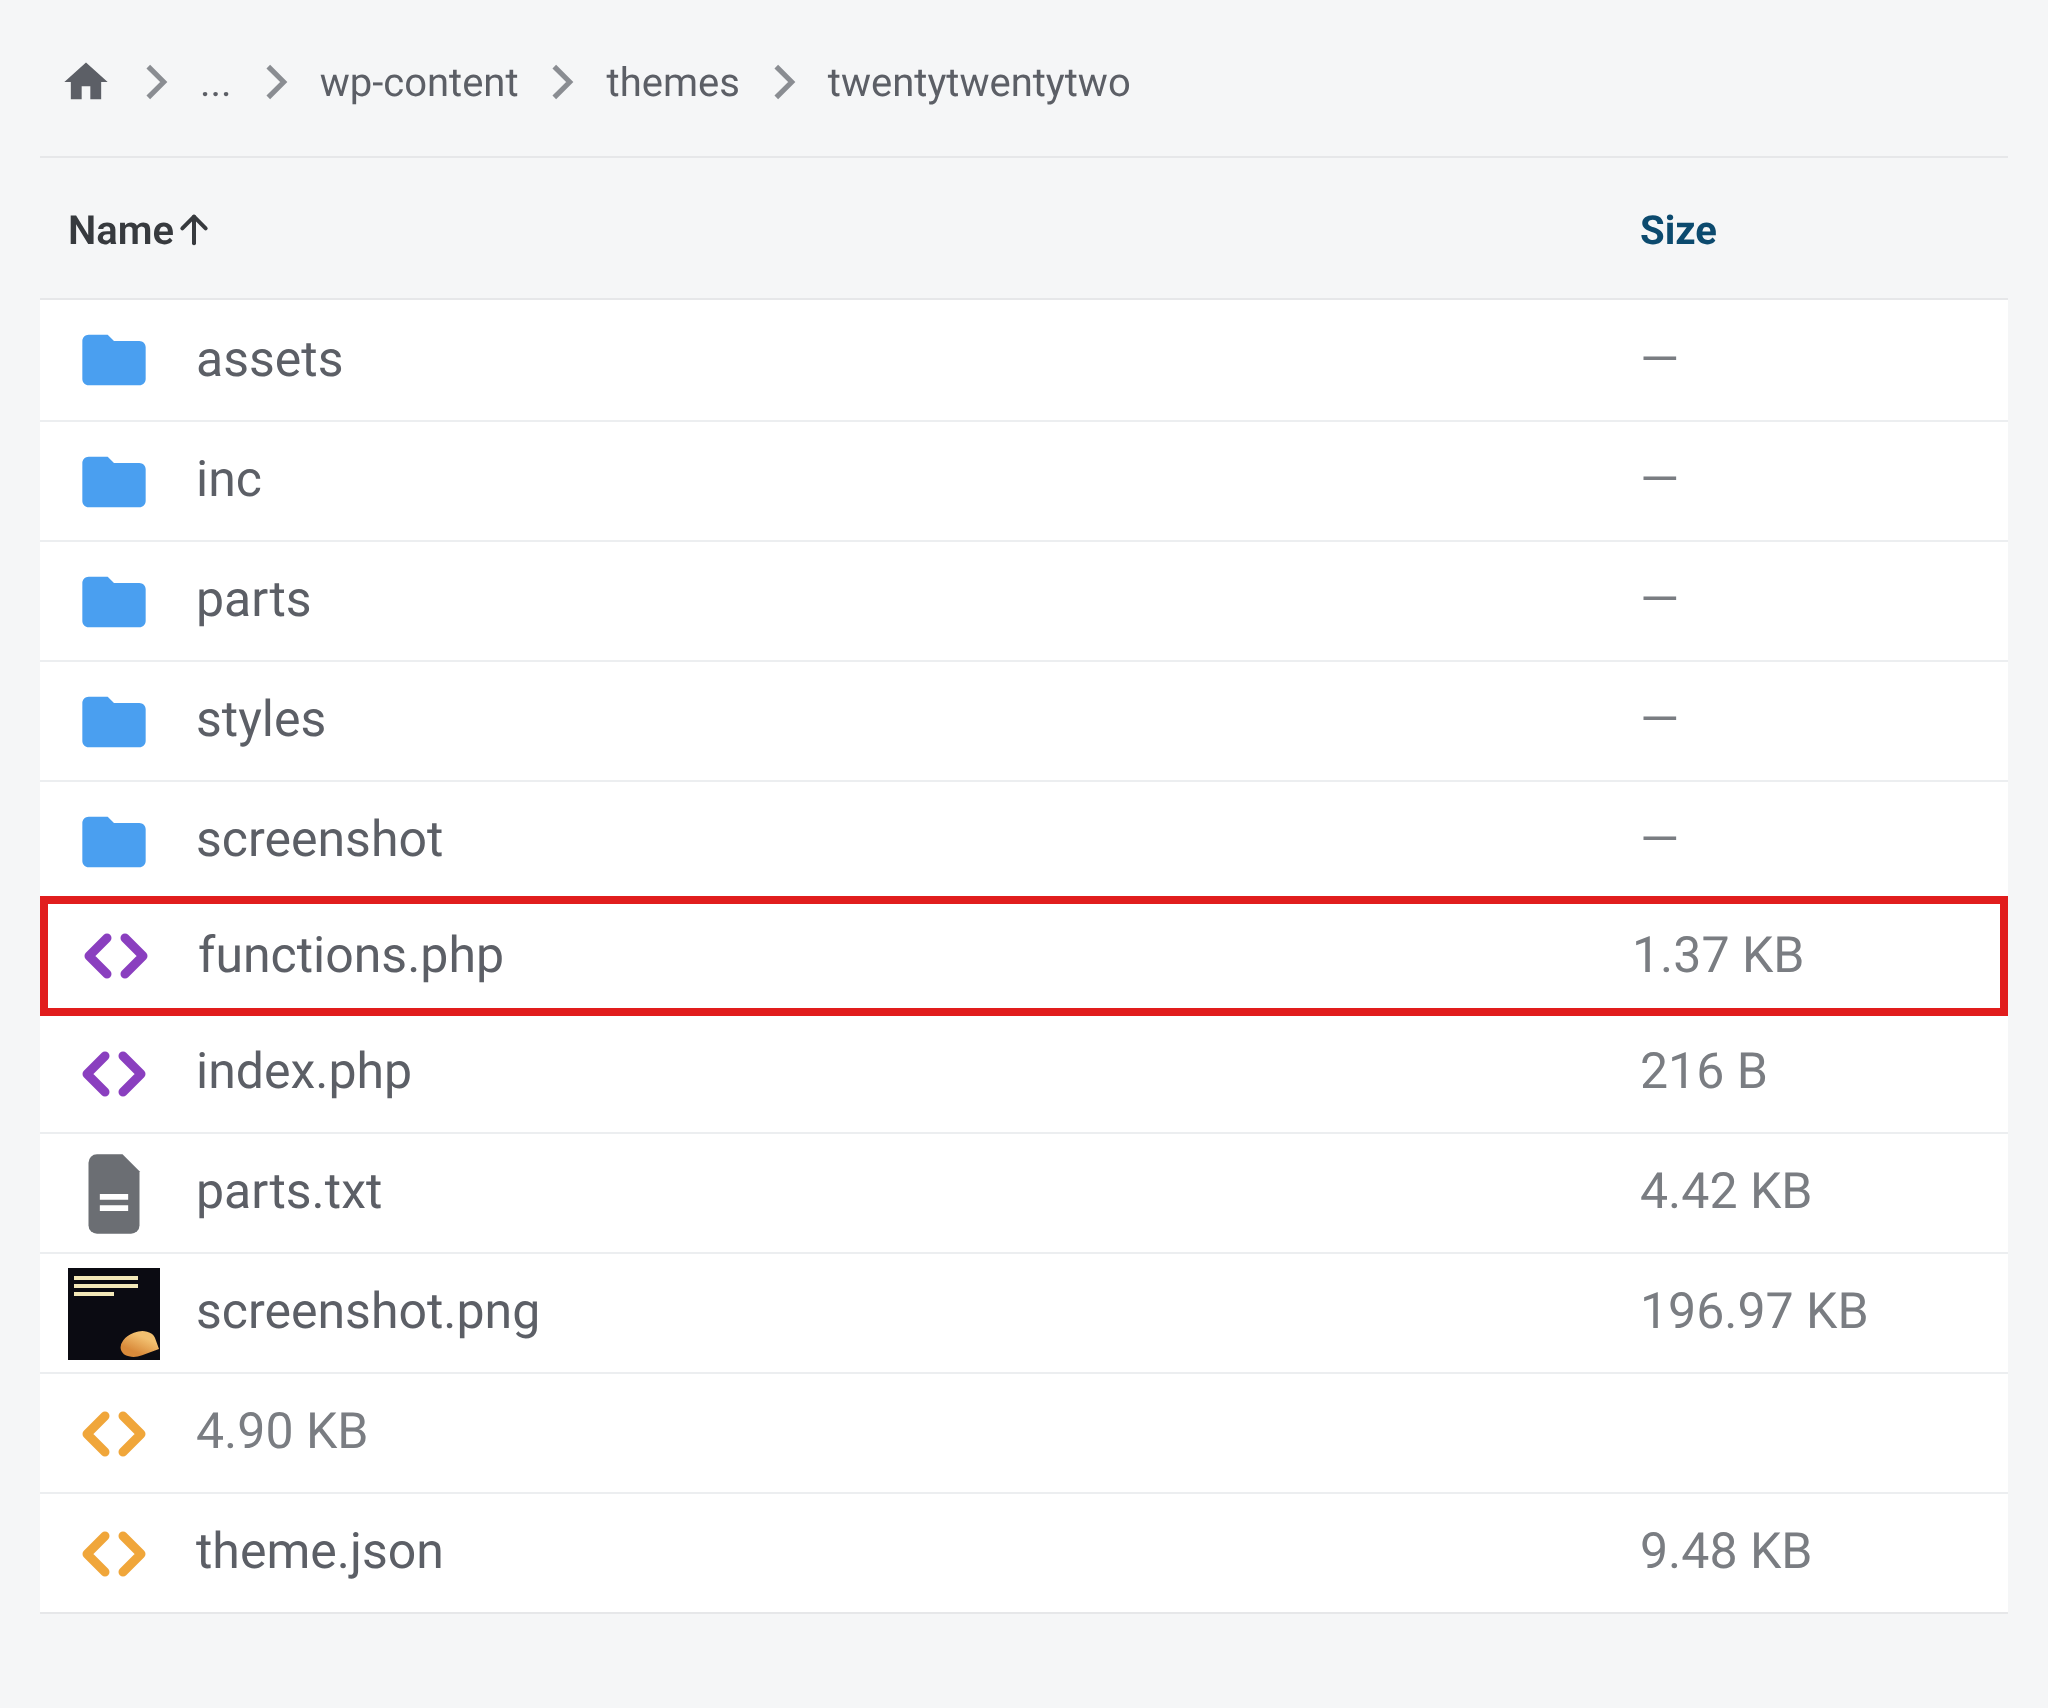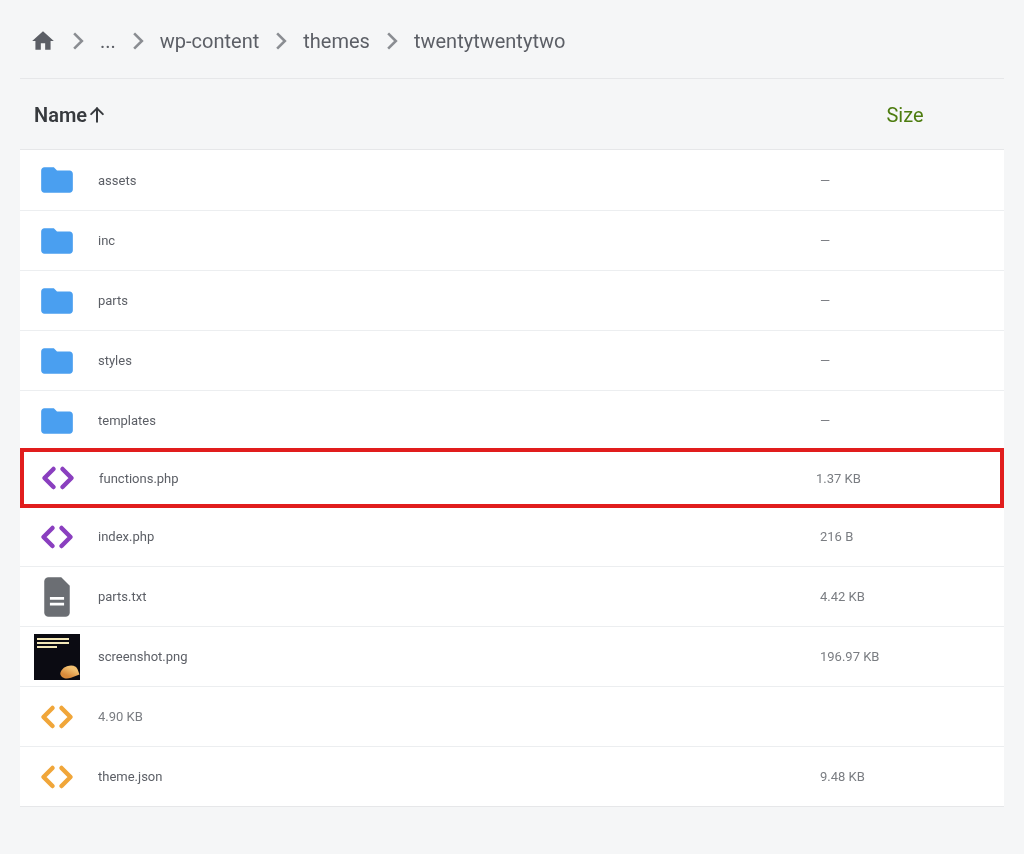--- a/index.html
+++ b/index.html
@@ -41,38 +41,38 @@
     font-weight: 600;
     color: #373a3e;
   }
   .col-name {
     flex: 1;
     display: flex;
     align-items: center;
   }
   .col-size {
     width: 170px;
-    text-align: center;
-    font-weight: 400;
-    color: #4d7c0f;
+    text-align: left;
+    font-weight: 700;
+    color: #0c4a6e;
   }
 
   
   .file-list {
     background: #ffffff;
     border-top: 1px solid #e6e7e9;
     border-bottom: 1px solid #e6e7e9;
   }
   .file-row {
     display: flex;
     align-items: center;
     height: 60px;
     padding: 0 14px;
     border-top: 1px solid #eceef0;
-    font-size: 13px;
+    font-size: 25px;
     color: #5c5f66;
     cursor: pointer;
   }
   .file-row:first-child { border-top: none; }
   .file-row .icon-cell {
     width: 46px;
     height: 46px;
     display: flex;
     align-items: center;
     justify-content: center;
@@ -213,21 +213,21 @@
 </div>
         <div class="name-cell">styles</div>
         <div class="size-cell">—</div>
       </div>
       <div class="file-row">
         <div class="icon-cell">
   <svg class="folder-svg" viewBox="0 0 24 24">
             <path fill="#4a9ff0" d="M10 4H4c-1.1 0-2 .9-2 2v12c0 1.1.9 2 2 2h16c1.1 0 2-.9 2-2V8c0-1.1-.9-2-2-2h-8l-2-2z"></path>
           </svg>
 </div>
-        <div class="name-cell">templates</div>
+        <div class="name-cell">screenshot</div>
         <div class="size-cell">—</div>
       </div>
       <div class="file-row highlight-box">
         <div class="icon-cell">
   <svg class="code-svg" viewBox="0 0 24 24" fill="none" stroke="#8a3fbf" stroke-width="3" stroke-linecap="round" stroke-linejoin="round">
             <path d="M9 6l-6 6 6 6"></path>
             <path d="M15 6l6 6-6 6"></path>
           </svg>
 </div>
         <div class="name-cell">functions.php</div>

